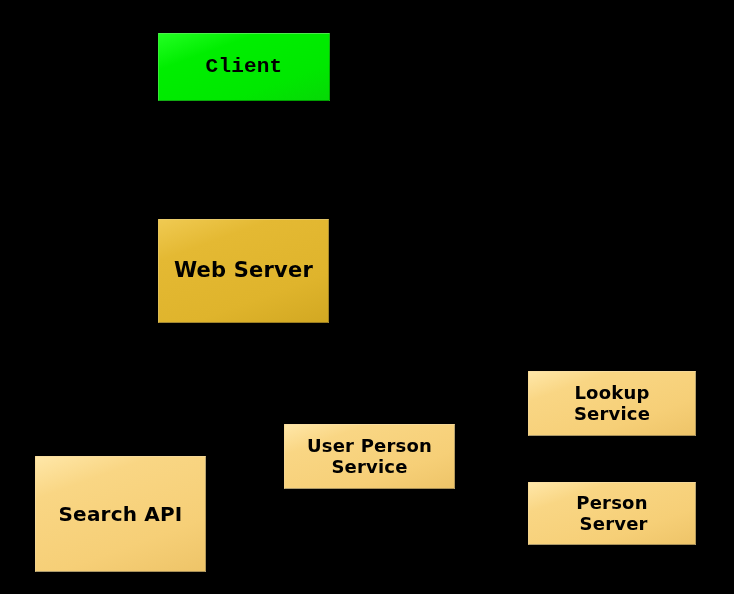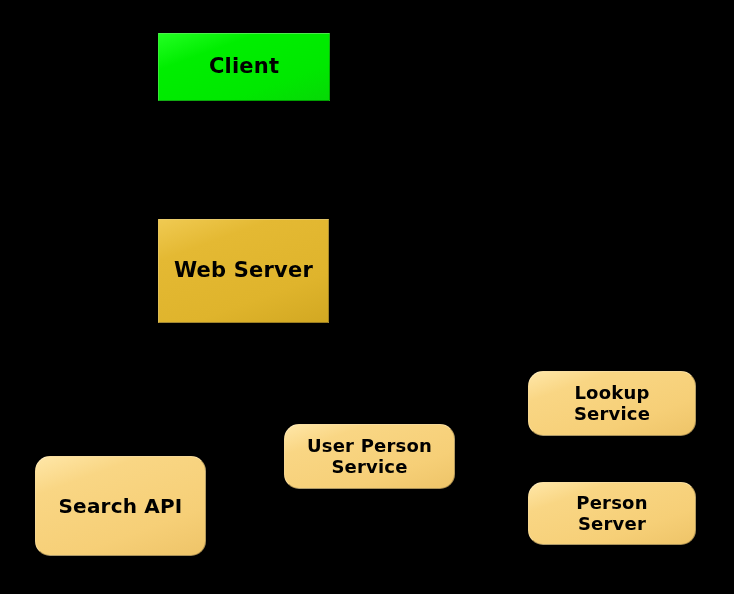--- a/index.html
+++ b/index.html
@@ -47,41 +47,40 @@
 
   
   .fill-green {
     background: linear-gradient(160deg, #22ff22 0%, #00ee00 28%, #00e800 72%, #06d806 100%);
   }
   .fill-gold {
     background: linear-gradient(160deg, #f0ca52 0%, #e4b933 25%, #dfb42c 70%, #d2a822 100%);
   }
   .fill-sand {
     background: linear-gradient(160deg, #ffe7a8 0%, #f9d684 24%, #f6cf77 70%, #eec468 100%);
-    border-radius: 15px;
   }
 </style>
 </head>
 <body>
 
 <div id="canvas" style="width: 734px; height: 594px; background: rgb(0, 0, 0);">
-    <div class="node fill-green" style="left: 158px; top: 33px; width: 172px; height: 68px; font-size: 21px;">
+    <div class="node fill-green" style="left: 158px; top: 33px; width: 172px; height: 68px; font-size: 21px; font-family: Liberation Mono, monospace;">
       <span class="label">Client</span>
     </div>
     <div class="node fill-gold" style="left: 158px; top: 219px; width: 171px; height: 104px; font-size: 21px;">
       <span class="label">Web Server</span>
     </div>
     <div class="node fill-sand" style="left: 528px; top: 371px; width: 168px; height: 65px; font-size: 18px;">
       <span class="label">Lookup
 Service</span>
     </div>
     <div class="node fill-sand" style="left: 284px; top: 424px; width: 171px; height: 65px; font-size: 18px;">
       <span class="label">User Person
 Service</span>
     </div>
-    <div class="node fill-sand" style="left: 528px; top: 482px; width: 168px; height: 63px; font-size: 18px;">
+    <div class="node fill-sand" style="left: 528px; top: 482px; width: 168px; height: 63px; font-size: 18px; text-align: right;">
       <span class="label">Person
 Server</span>
     </div>
-    <div class="node fill-sand" style="left: 35px; top: 456px; width: 171px; height: 100px; font-size: 20px;">
+    <div class="node fill-sand" style="left: 35px; top: 456px; width: 171px; height: 116px; font-size: 20px;">
       <span class="label">Search API</span>
     </div>
   </div>
 
 </body></html>

